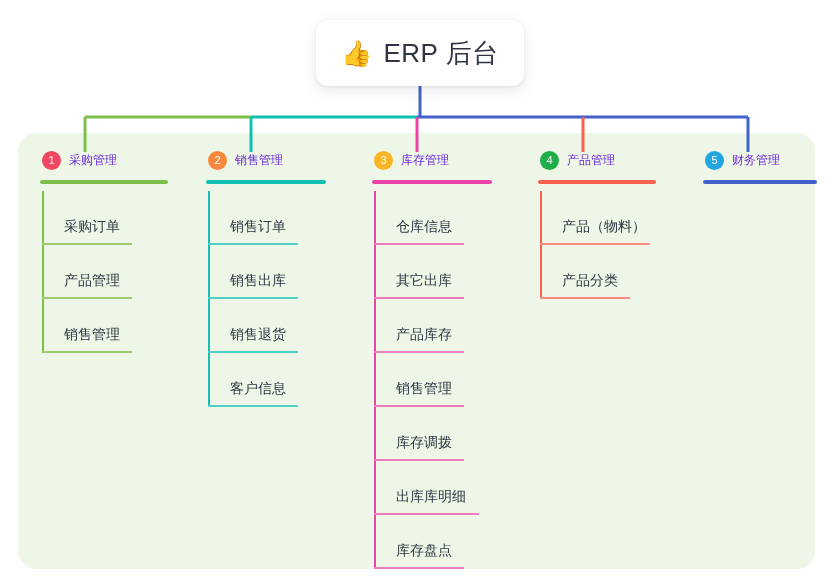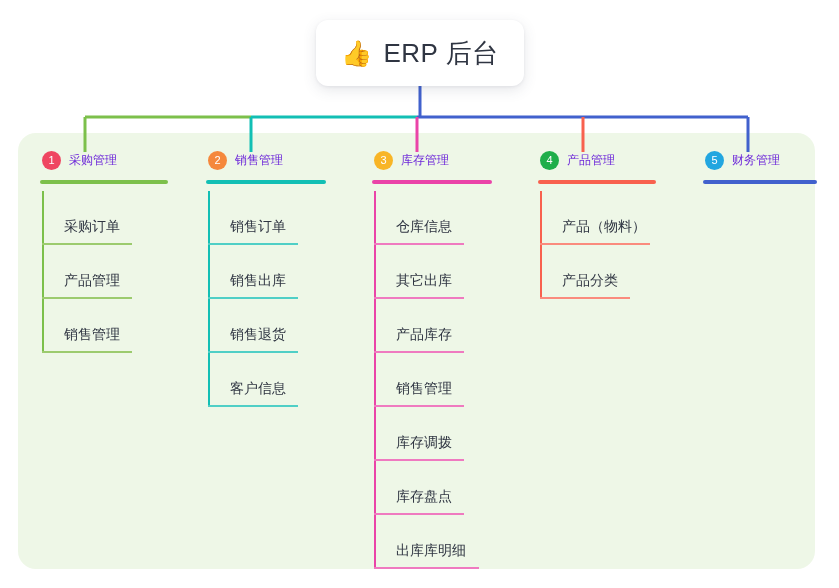--- a/index.html
+++ b/index.html
@@ -246,27 +246,27 @@
         <span class="leaf-rule" style="background:#ef7ac0;width:90px;"></span>
         <span class="leaf-label">销售管理</span>
       </div>
       <div class="leaf">
         <span class="leaf-stem" style="background:#ea44a8;"></span>
         <span class="leaf-rule" style="background:#ef7ac0;width:90px;"></span>
         <span class="leaf-label">库存调拨</span>
       </div>
       <div class="leaf">
         <span class="leaf-stem" style="background:#ea44a8;"></span>
-        <span class="leaf-rule" style="background:#ef7ac0;width:90px;"></span>
-        <span class="leaf-label">库存盘点</span>
-      </div>
-      <div class="leaf">
-        <span class="leaf-stem" style="background:#ea44a8;"></span>
         <span class="leaf-rule" style="background:#ef7ac0;width:105px;"></span>
         <span class="leaf-label">出库库明细</span>
+      </div>
+      <div class="leaf">
+        <span class="leaf-stem" style="background:#ea44a8;"></span>
+        <span class="leaf-rule" style="background:#ef7ac0;width:90px;"></span>
+        <span class="leaf-label">库存盘点</span>
       </div>
     </div>
   </div>
 
   <div class="column" style="left:538px;">
     <div class="col-head">
       <span class="badge" style="background:#1fae4a;">4</span>
       <span class="col-title">产品管理</span>
     </div>
     <div class="col-underline" style="background:#f8614e;width:118px;"></div>

